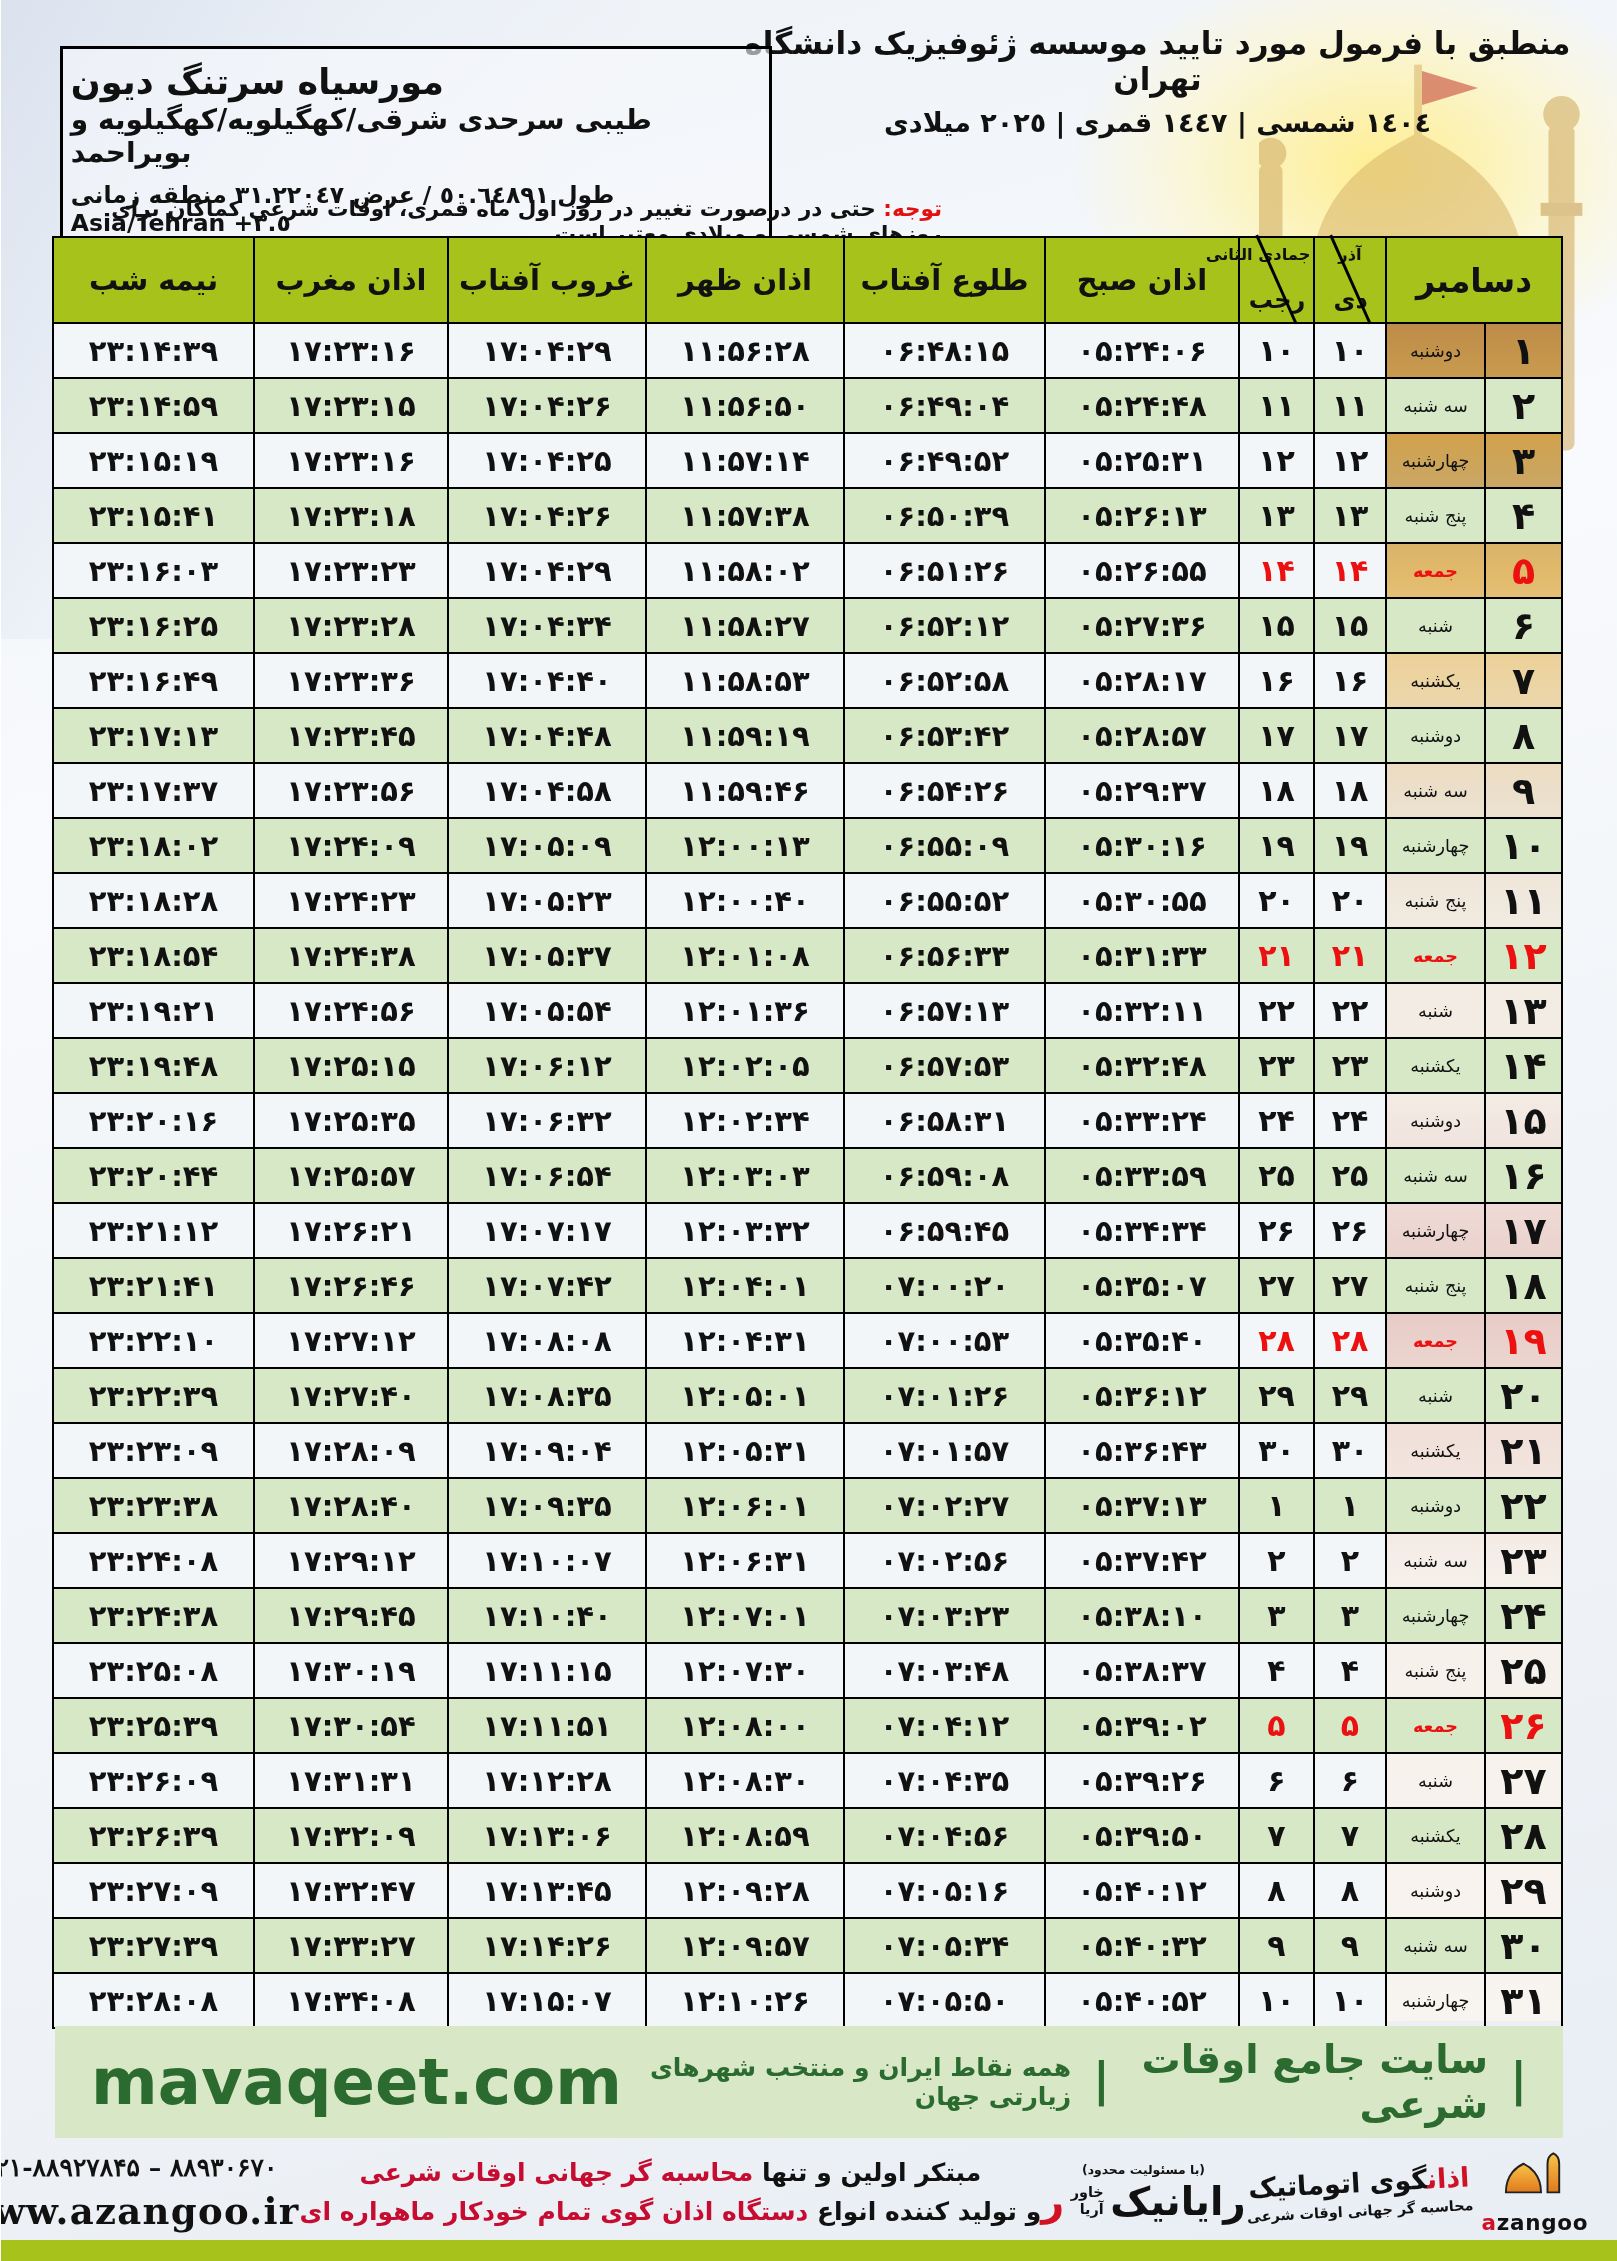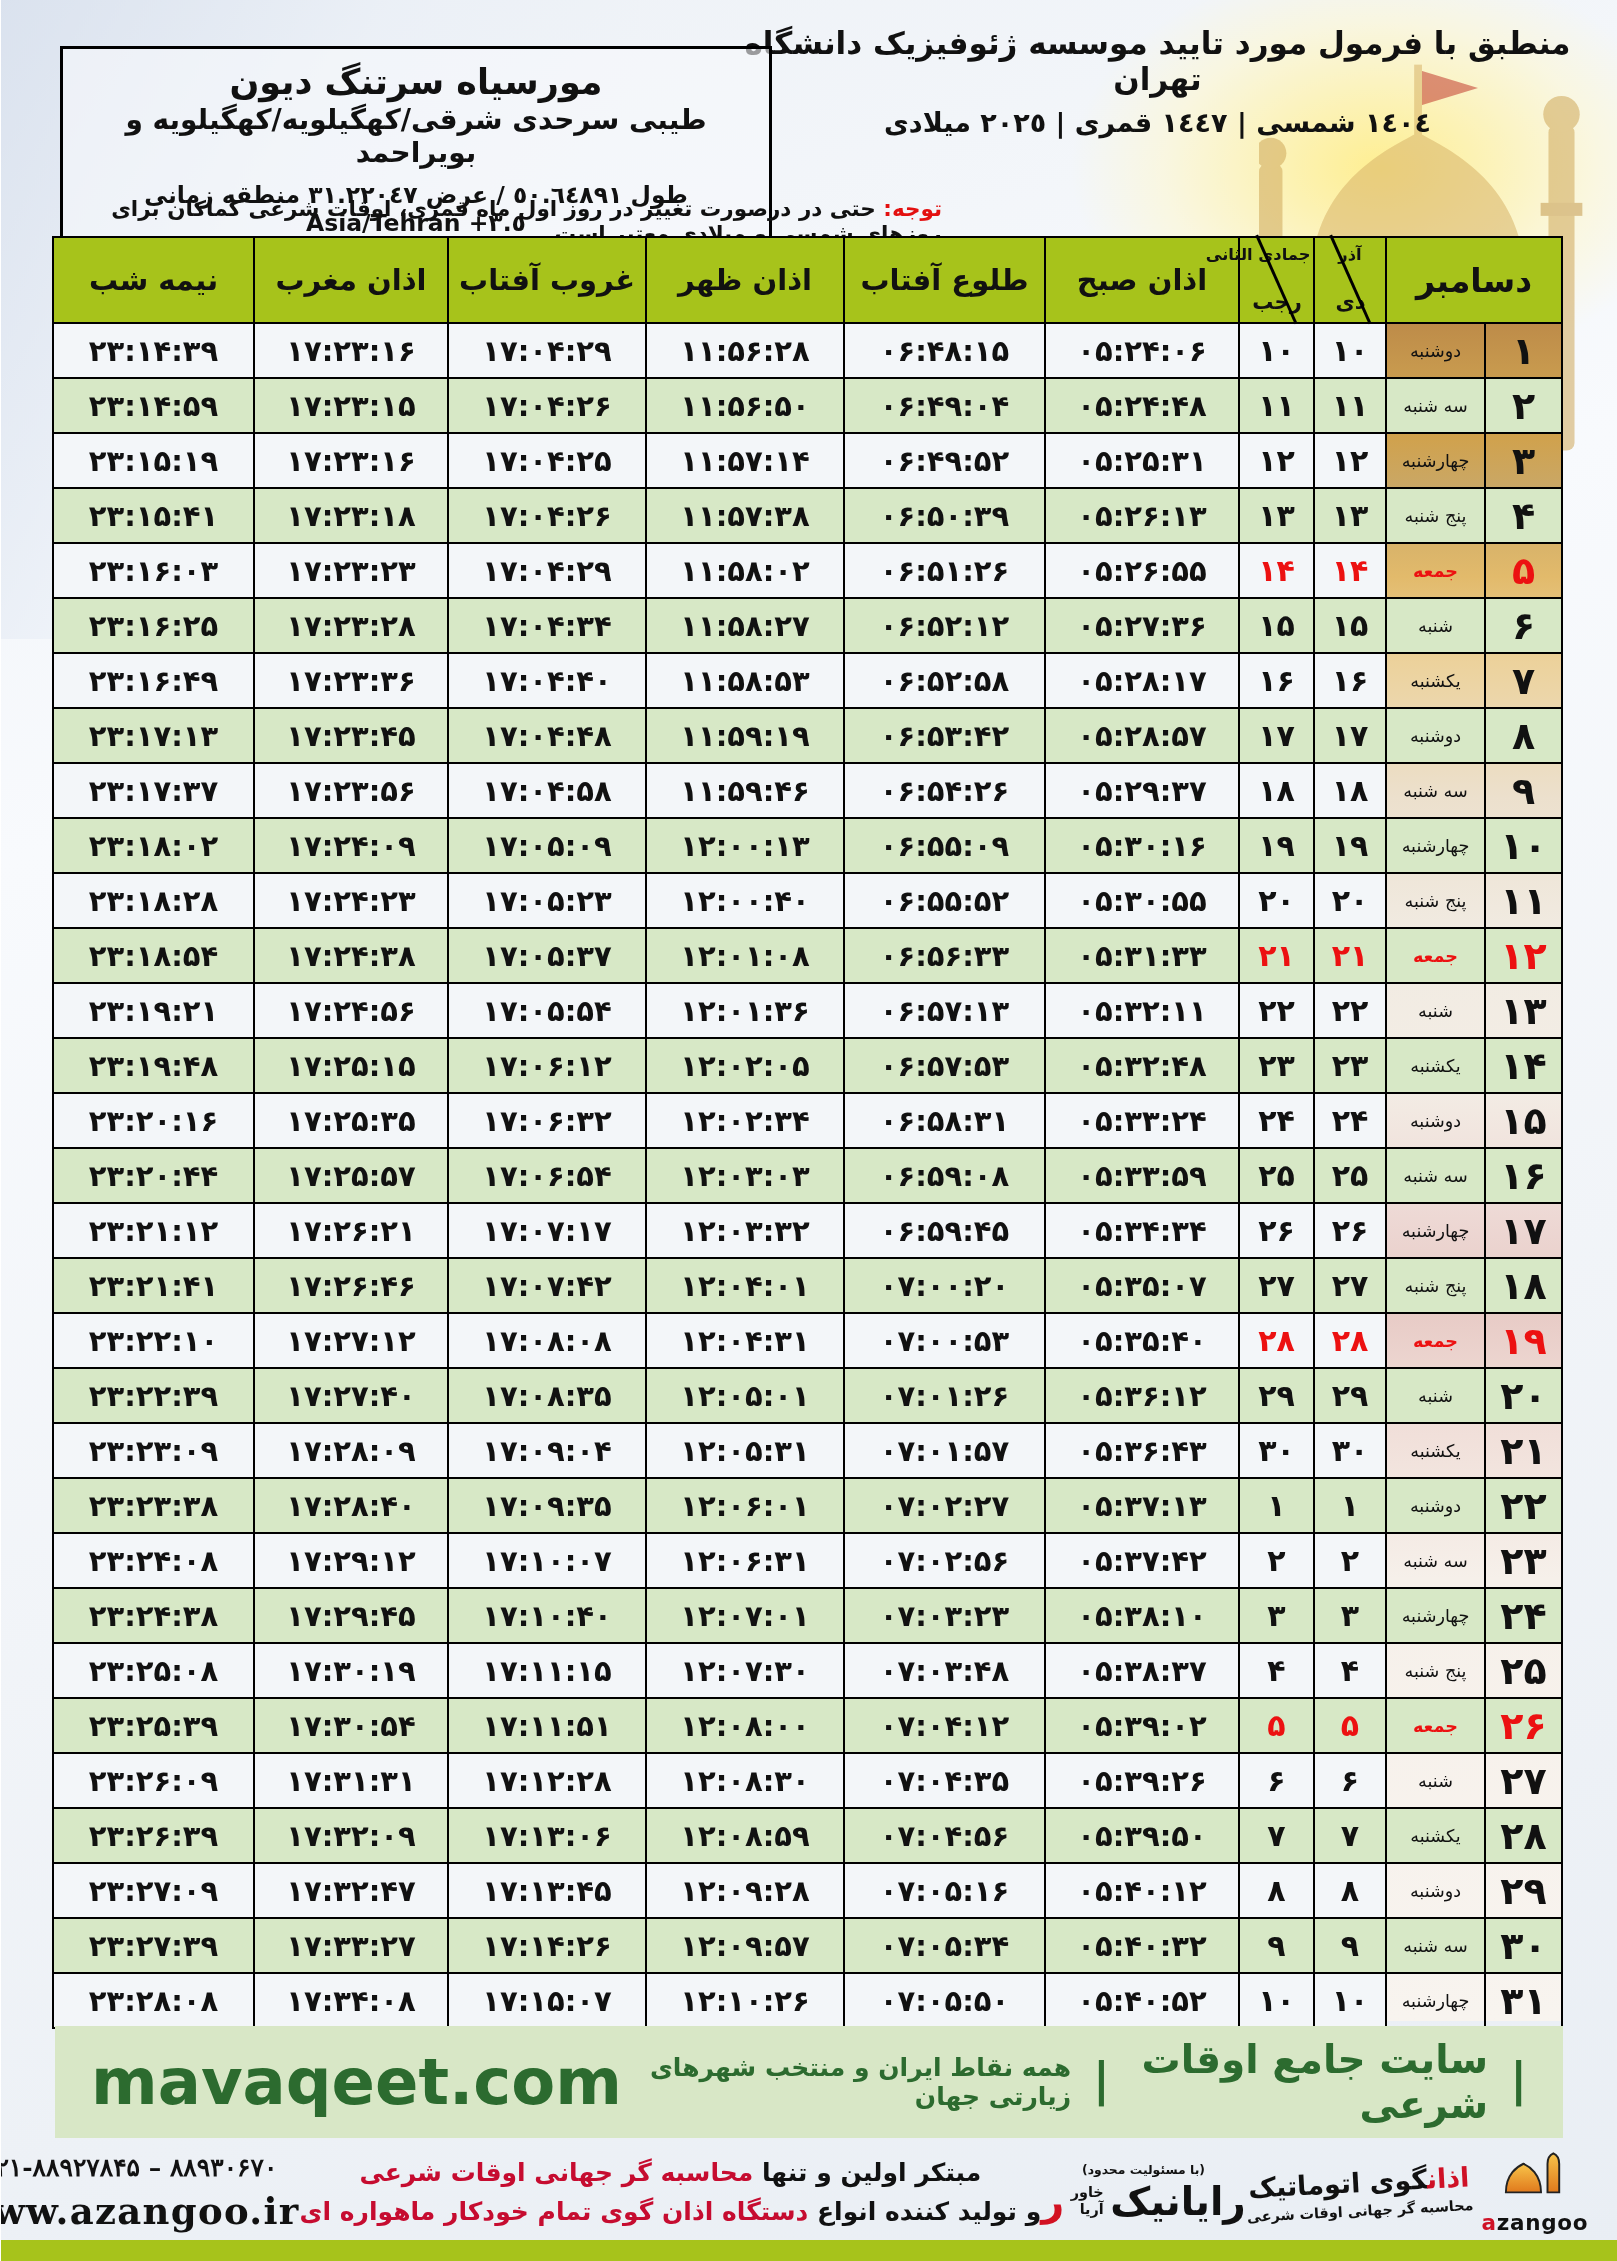--- a/index.html
+++ b/index.html
@@ -21,42 +21,42 @@
     background:linear-gradient(115deg, rgba(203,214,232,.55) 0%, rgba(228,235,245,.32) 42%, rgba(255,255,255,0) 72%);
   }
   
   .title-block{ position:absolute; top:22px; right:46px; width:829px; text-align:center; z-index:2; }
   .main-title{ font-size:63px; font-weight:800; line-height:1.25; }
   .sub-title{ font-size:31px; font-weight:700; margin-top:2.6px; }
   .years-line{ font-size:27px; font-weight:700; margin-top:10.4px; }
   .info-box{
     position:absolute; top:46px; left:60px; width:712px; z-index:2;
     border:3.3px solid #000; background:rgba(246,249,252,.6);
-    text-align:center; padding:13px 7.8px 14.4px;
+    text-align:left; padding:13px 7.8px 14.4px;
   }
   .loc-title{ font-size:35px; font-weight:800; }
   .loc-region{ font-size:28px; font-weight:700; margin-top:1px; }
   .loc-coords{ font-size:23.5px; font-weight:700; margin-top:11.7px; }
   .note-line{ position:absolute; top:196px; left:38px; width:904px; text-align:right; font-size:21.5px; font-weight:700; z-index:2; }
   .note-line .red{ color:#e31010; }
   
   .table-wrap{ position:absolute; top:236px; left:55px; width:1508px; z-index:2; }
   .col-strip{
     position:absolute; top:86px; right:0; width:181px; height:1699px; z-index:0;
     background:linear-gradient(180deg,
       #bd8b49 0%, #c89a4e 3%, #d2a046 6%, #c9a868 10%, #e2ba6b 15%, #ecd29c 20%,
       #ece0cd 28%, #f1ebe2 36%, #f3ede5 45%, #eedad6 52%, #e7cac5 58%, #f0ddd7 64%,
       #f6f0ea 74%, #f8f4ef 100%);
   }
   table{ position:relative; z-index:1; width:1508px; border-collapse:collapse; table-layout:fixed; background:transparent; }
   th,td{ border:2px solid #000; border-top-width:2.6px; border-bottom-width:2.6px; vertical-align:middle; text-align:center; overflow:visible; }
   thead th{ background:#a7c31b; height:86px; font-size:29px; font-weight:800; }
   thead th.diag{ position:relative; font-weight:700; }
   thead th.diag .t{ position:absolute; top:6.5px; right:2.6px; left:2.6px; font-size:16.3px; white-space:nowrap; }
-  thead th.diag .b{ position:absolute; bottom:7.8px; left:5.2px; right:4px; font-size:21px; }
+  thead th.diag .b{ position:absolute; bottom:7.8px; left:5.2px; right:4px; font-size:24px; }
   thead th.diag::after{
     content:""; position:absolute; left:calc(50% - 1.3px); top:-8%; width:2.6px; height:116%;
     background:#000; transform:rotate(-24deg);
   }
   thead th.th-month{ font-size:33px; }
   tbody td{ height:55px; }
   tbody tr:nth-child(odd) td{ background:#f3f6f9; }
   tbody tr:nth-child(even) td{ background:#d7e8c6; }
   tbody tr:nth-child(odd) td.c-day,
   tbody tr:nth-child(odd) td.c-week{ background:transparent; }

